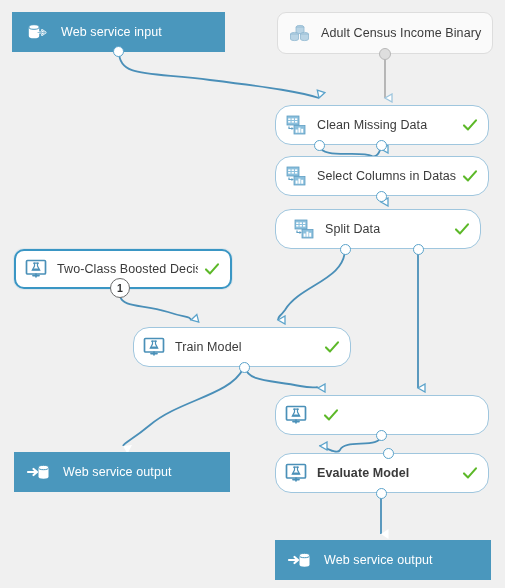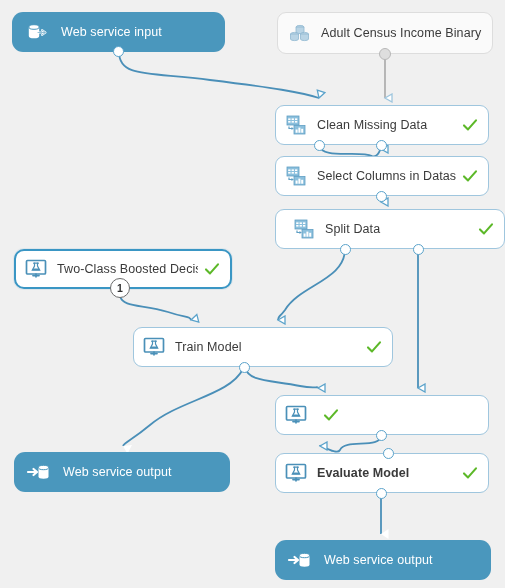--- a/index.html
+++ b/index.html
@@ -24,21 +24,21 @@
     position:absolute;
     box-sizing:border-box;
     display:flex;
     align-items:center;
     border-radius:8px;
   }
   
   .node.module{
     background:#ffffff;
     border:1px solid #9fc6de;
-    border-radius:9px;
+    border-radius:16px;
     height:40px;
     padding-left:8px;
     padding-right:10px;
   }
   .node.module.selected{
     border:2px solid #3a96c4;
     border-radius:10px;
     box-shadow:0 0 0 1px rgba(58,150,196,.10);
   }
   
@@ -47,21 +47,21 @@
     border:1px solid #dddddd;
     border-radius:9px;
     height:42px;
     padding-left:9px;
     padding-right:10px;
   }
   
   .node.webservice{
     background:#4a97bd;
     border:none;
-    border-radius:11px;
+    border-radius:0;
     height:40px;
     padding-left:12px;
     padding-right:10px;
   }
   .node-icon{
     flex:0 0 auto;
     width:24px;height:24px;
     display:flex;align-items:center;justify-content:center;
     margin-right:9px;
   }
@@ -232,21 +232,21 @@
         </g>
       </svg>
     </span>
     <span class="node-label">Select Columns in Dataset</span>
     <svg class="check" viewBox="0 0 16 16">
       <path d="M2,8.4 L6,12.4 L14,3.4" fill="none" stroke="#5cb828" stroke-width="2.1" stroke-linecap="round" stroke-linejoin="round"></path>
     </svg>
   </div>
   <div class="port" style="left:376px;top:191px;"></div>
 
-  <div class="node module" style="left:275px;top:209px;width:230px;padding-left:16px;">
+  <div class="node module" style="left:275px;top:209px;width:206px;padding-left:16px;">
     <span class="node-icon">
       <svg width="24" height="24" viewBox="0 0 24 24">
         <rect x="3" y="3" width="12" height="9" fill="#8cc0dd" stroke="#5f9fc4" stroke-width="0.8"></rect>
         <g fill="#ffffff">
           <rect x="4.2" y="5.4" width="2.3" height="1.6"></rect>
           <rect x="7.6" y="5.4" width="2.3" height="1.6"></rect>
           <rect x="11" y="5.4" width="2.3" height="1.6"></rect>
           <rect x="4.2" y="8" width="2.3" height="1.6"></rect>
           <rect x="7.6" y="8" width="2.3" height="1.6"></rect>
           <rect x="11" y="8" width="2.3" height="1.6"></rect>
@@ -283,21 +283,21 @@
     </span>
     <span class="node-label">Two-Class Boosted Decision ...</span>
     <svg class="check" viewBox="0 0 16 16">
       <path d="M2,8.4 L6,12.4 L14,3.4" fill="none" stroke="#5cb828" stroke-width="2.1" stroke-linecap="round" stroke-linejoin="round"></path>
     </svg>
   </div>
   <div class="badge" style="left:110px;top:278px;">
     <span>1</span>
   </div>
 
-  <div class="node module" style="left:133px;top:327px;width:260px;">
+  <div class="node module" style="left:133px;top:327px;width:218px;">
     <span class="node-icon">
       <svg width="24" height="24" viewBox="0 0 24 24">
         <rect x="2.5" y="3.5" width="19" height="13.5" rx="1" fill="#ffffff" stroke="#4a90b8" stroke-width="1.7"></rect>
         <g stroke="#4a90b8" stroke-width="1.2" fill="none" stroke-linecap="round">
           <path d="M9.6,6.2 L14.4,6.2"></path>
           <path d="M10.5,6.2 L10.5,9 L8.3,13.2 L15.7,13.2 L13.5,9 L13.5,6.2"></path>
         </g>
         <path d="M9.1,11.4 L14.9,11.4 L15.7,13.2 L8.3,13.2 Z" fill="#4a90b8"></path>
         <path d="M9,18.6 L15,18.6 M12,17 L12,19.8" stroke="#4a90b8" stroke-width="1.7" stroke-linecap="round"></path>
       </svg>

